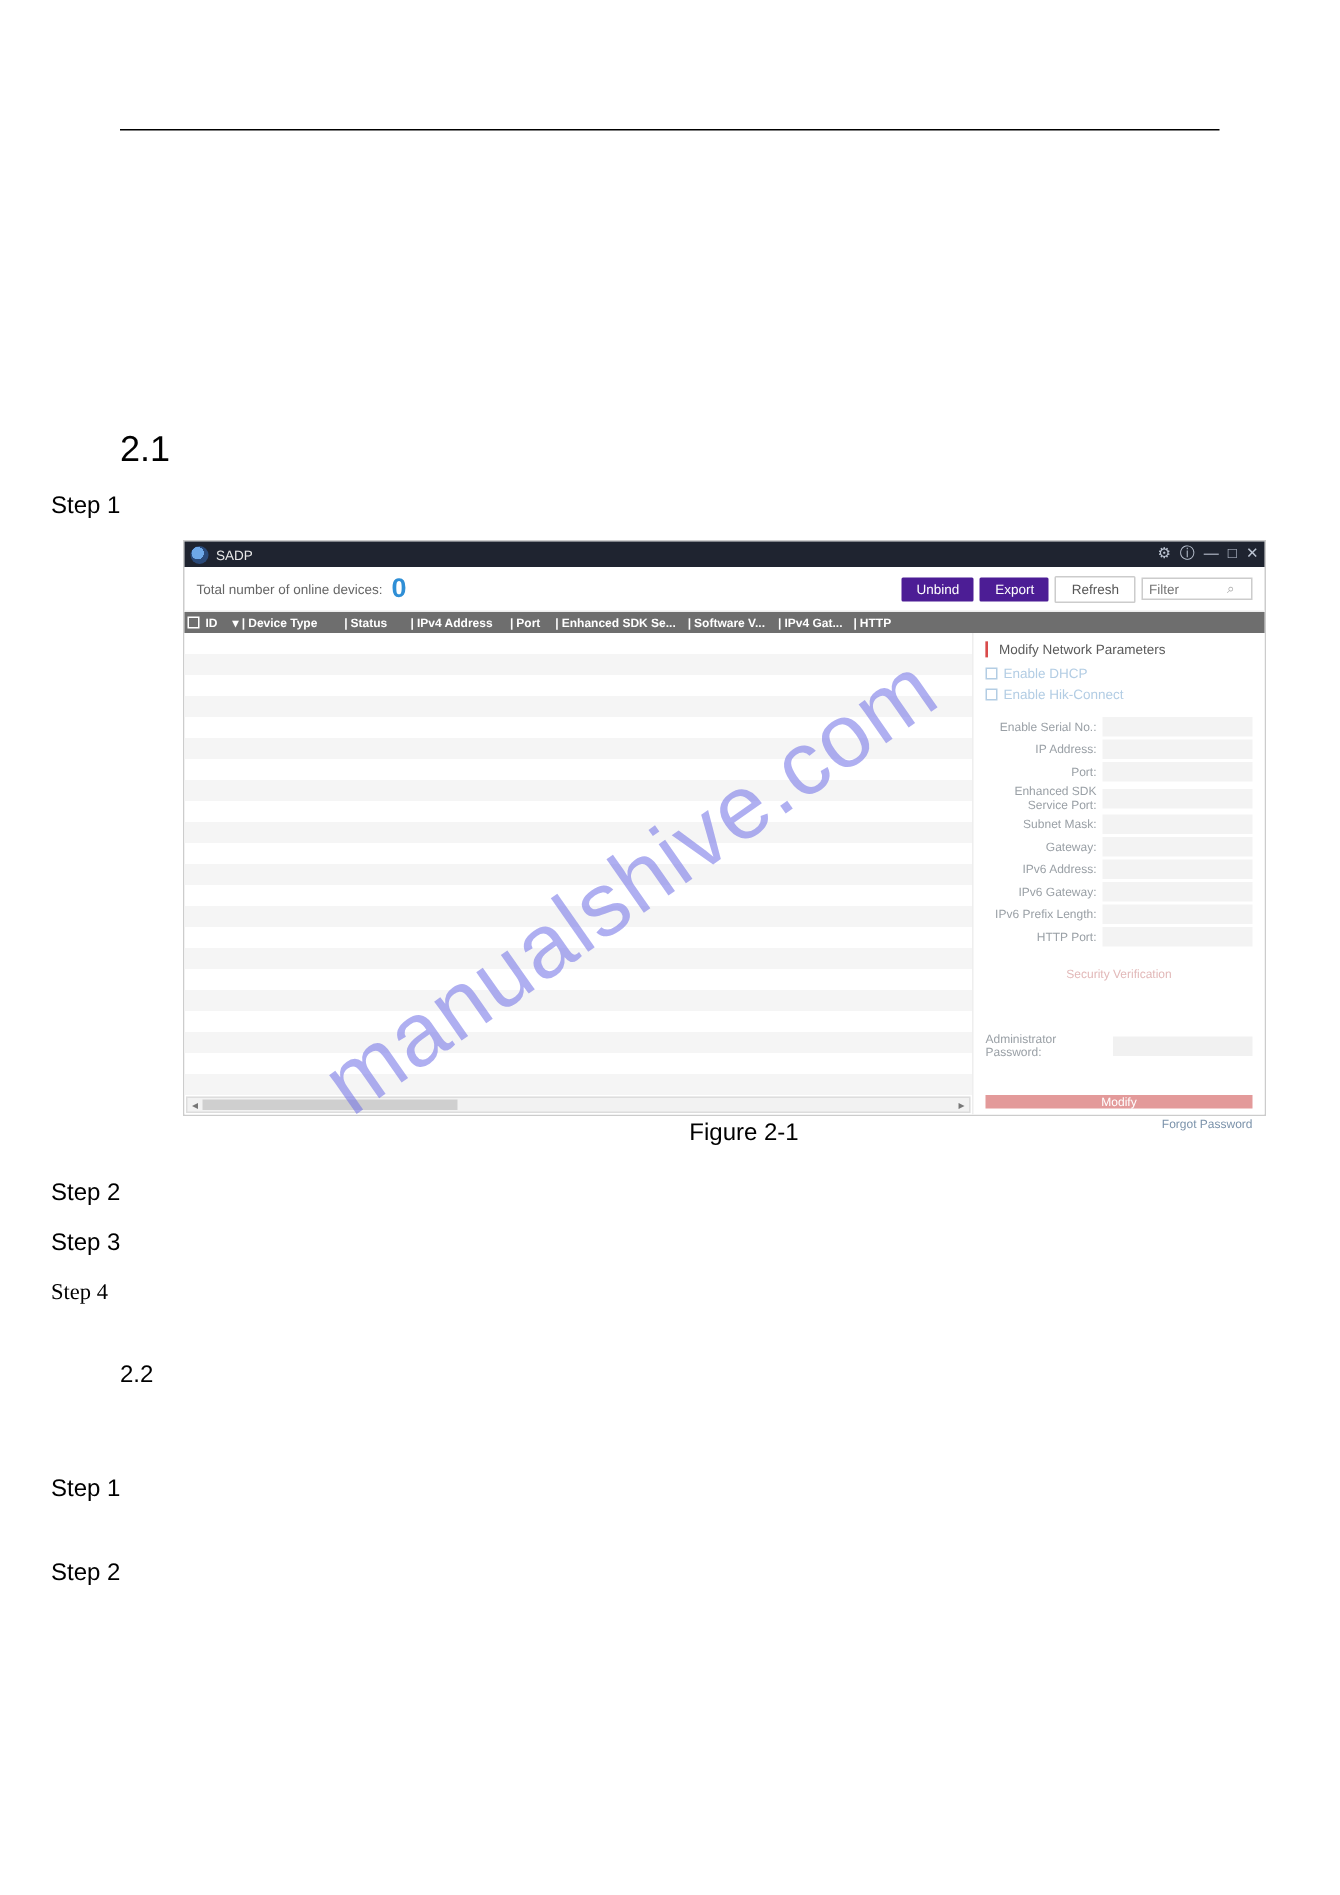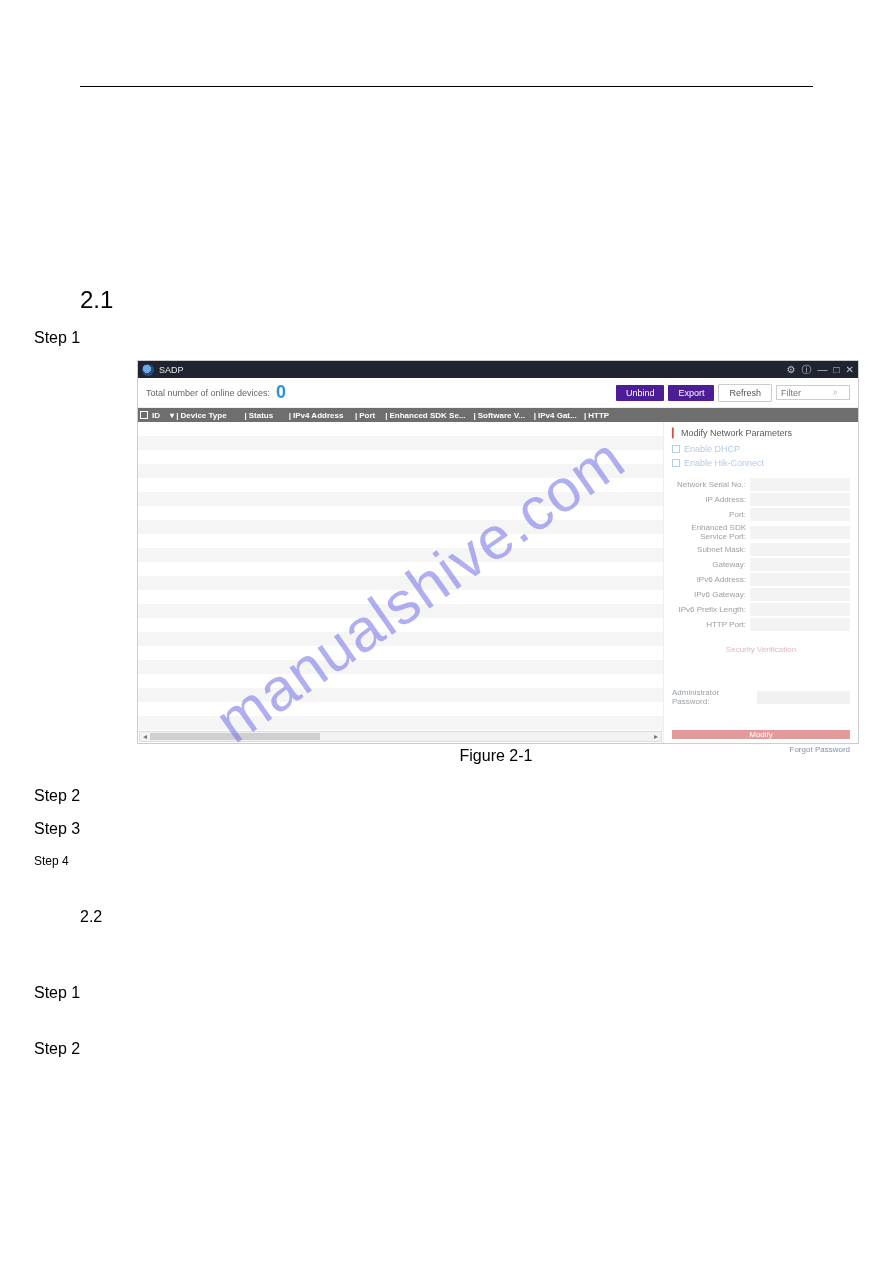--- a/index.html
+++ b/index.html
@@ -34,21 +34,21 @@
   .step1 {
     position: absolute;
     top: 329px;
     left: 34px;
     font-size: 16px;
   }
   
   .app {
     position: absolute;
     top: 360px;
-    left: 137px;
+    left: 122px;
     width: 722px;
     height: 384px;
     border: 1px solid #ccc;
     background: #fff;
   }
   .titlebar {
     height: 17px;
     background: #1f2430;
     display: flex;
     align-items: center;
@@ -252,21 +252,21 @@
   .figcap {
     position: absolute;
     top: 747px;
     left: 135px;
     width: 722px;
     text-align: center;
     font-size: 16px;
   }
   .step2 { position: absolute; top: 787px; left: 34px; font-size: 16px; }
   .step3 { position: absolute; top: 820px; left: 34px; font-size: 16px; }
-  .step4 { position: absolute; top: 854px; left: 34px; font-size: 12px; }
+  .step4 { position: absolute; top: 854px; left: 34px; font-size: 15px; font-family: Liberation Serif, serif; }
   .h22  { position: absolute; top: 908px; left: 80px; font-size: 16px; font-weight: 500; }
   .b_step1 { position: absolute; top: 984px; left: 34px; font-size: 16px; }
   .b_step2 { position: absolute; top: 1040px; left: 34px; font-size: 16px; }
 
   
   .watermark {
     position: absolute;
     top: 590px;
     left: 420px;
     transform: translate(-50%, -50%) rotate(-35deg);
@@ -360,21 +360,21 @@
           <div class="box"></div>
           <span>Enable DHCP</span>
         </div>
         <div class="chkrow">
           <div class="box"></div>
           <span>Enable Hik-Connect</span>
         </div>
 
         <div class="fields">
           <div class="frow">
-              <label>Network Serial No.:</label>
+              <label>Enable Serial No.:</label>
               <div class="fval"></div>
             </div>
           <div class="frow">
               <label>IP Address:</label>
               <div class="fval"></div>
             </div>
           <div class="frow">
               <label>Port:</label>
               <div class="fval"></div>
             </div>

